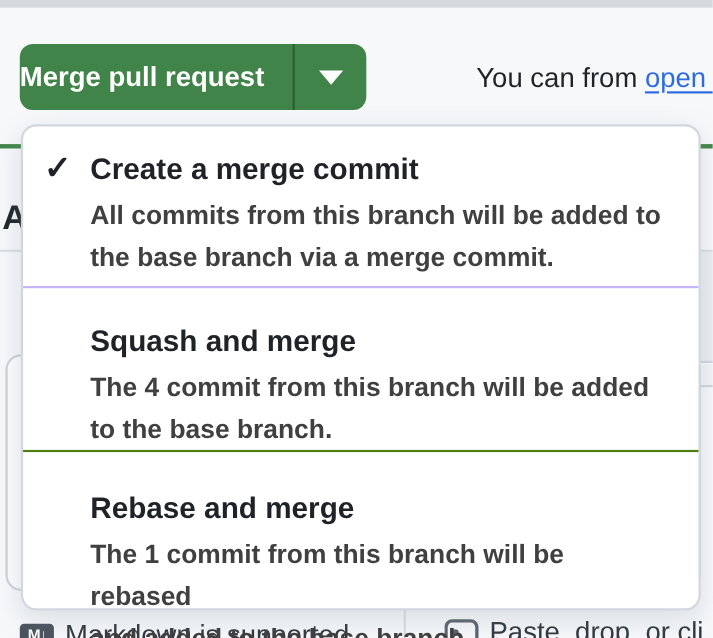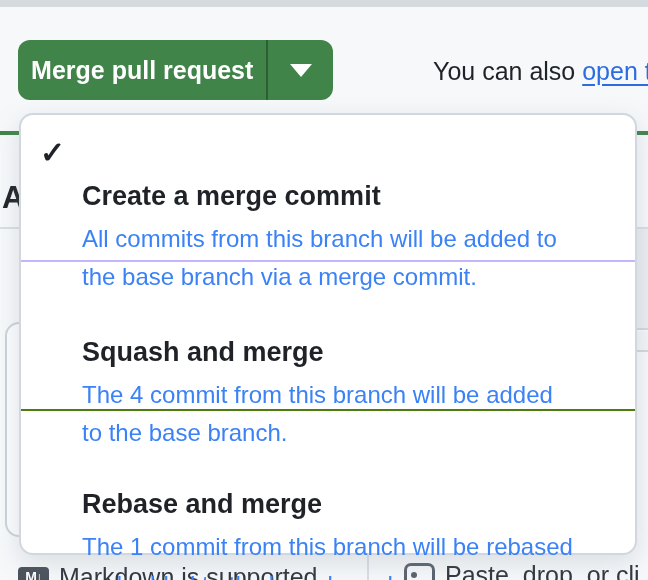--- a/index.html
+++ b/index.html
@@ -17,38 +17,38 @@
   
   .green-line{left:0;top:131px;width:648px;height:4px;background:#418449;z-index:1;}
   .comment-heading{left:2px;top:180px;font-size:31px;font-weight:700;color:#1f2328;white-space:nowrap;z-index:1;}
   .bg-divider{left:0;top:227px;width:648px;height:2px;background:#d9dee3;z-index:1;}
   .right-block-a{left:637px;top:229px;width:11px;height:99px;background:#e9edf1;border-bottom:2px solid #d0d7de;z-index:1;}
   .right-block-b{left:637px;top:332px;width:11px;height:18px;background:#f2f5f7;border-bottom:2px solid #d0d7de;z-index:1;}
   .comment-box{left:5px;top:322px;width:628px;height:211px;background:#fbfcfe;border:2px solid #ccd2da;border-radius:14px;z-index:2;}
 
   
   .btn-group{left:18px;top:40px;width:315px;height:60px;background:#418449;border-radius:12px;display:flex;z-index:3;cursor:pointer;}
-  .btn-main{width:250px;height:60px;line-height:60px;color:#ffffff;font-size:25px;font-weight:600;text-align:center;white-space:nowrap;}
+  .btn-main{width:250px;height:60px;line-height:60px;color:#ffffff;font-size:25px;font-weight:600;white-space:nowrap;}
   .btn-caret{width:65px;height:60px;border-left:2px solid rgba(0,0,0,0.28);display:flex;align-items:center;justify-content:center;}
   .caret-down{width:0;height:0;border-left:11px solid transparent;border-right:11px solid transparent;border-top:13px solid #ffffff;}
 
   
   .aside-text{left:433px;top:57px;width:215px;height:36px;font-size:25px;color:#1f2328;white-space:nowrap;overflow:hidden;z-index:3;}
   .aside-text a{color:#2d6ce0;text-decoration:underline;text-underline-offset:4px;cursor:pointer;}
 
   
   .panel{left:19px;top:113px;width:618px;height:442px;background:#ffffff;border:2px solid #d0d7de;
     border-radius:14px;box-shadow:0 8px 24px rgba(140,149,159,0.25);z-index:5;box-sizing:border-box;}
   .menu-item{position:relative;box-sizing:border-box;padding:0 24px 0 61px;cursor:pointer;}
   .menu-item.first{height:145px;padding-top:23px;}
   .menu-item.second{height:149px;padding-top:32px;border-top:2px solid #c4b5fd;}
   .menu-item.third{height:144px;padding-top:35px;border-top:2px solid #4d7c0f;}
   .item-check{position:absolute;left:19px;top:20px;font-size:30px;font-weight:700;color:#1f2328;}
-  .item-title{font-size:27px;font-weight:700;color:#1f2328;line-height:32px;margin-bottom:8px;white-space:nowrap;margin-top:42px;}
-  .item-desc{font-size:24px;color:#3b82f6;line-height:38px;white-space:pre-line;}
+  .item-title{font-size:27px;font-weight:700;color:#1f2328;line-height:32px;margin-bottom:8px;white-space:nowrap;}
+  .item-desc{font-size:24px;color:#404040;line-height:38px;white-space:pre-line;font-weight:bold;}
 
   
   .md-note{left:18px;top:563px;display:flex;align-items:flex-start;z-index:4;cursor:pointer;}
   .md-icon{width:31px;height:20px;margin-top:4px;background:#4a525c;border-radius:4px;color:#ffffff;
     font-size:14px;font-weight:700;text-align:center;line-height:20px;letter-spacing:-1px;}
   .md-text{margin-left:10px;font-size:25px;color:#30373f;white-space:nowrap;}
   .footer-vdiv{left:367px;top:554px;width:2px;height:26px;background:#d9dee3;z-index:4;}
   .paste-note{left:404px;top:561px;display:flex;align-items:flex-start;z-index:4;cursor:pointer;width:244px;overflow:hidden;}
   .paste-icon{width:25px;height:25px;margin-top:2px;border:3px solid #59636e;border-radius:7px;position:relative;flex:none;}
   .paste-icon .dot{position:absolute;left:4px;top:6px;width:6px;height:6px;border-radius:50%;background:#59636e;}
@@ -66,21 +66,21 @@
 <div class="abs right-block-b"></div>
 <div class="abs comment-box"></div>
 
 <div class="abs btn-group">
   <div class="btn-main">Merge pull request</div>
   <div class="btn-caret">
     <span class="caret-down"></span>
   </div>
 </div>
 
-<div class="abs aside-text"><span>You can also </span><a>open t</a></div>
+<div class="abs aside-text"><span>You can from </span><a>open t</a></div>
 
 <div class="abs panel">
   <div class="menu-item first">
     <span class="item-check">✓</span>
     <div class="item-title">Create a merge commit</div>
     <div class="item-desc">All commits from this branch will be added to
 the base branch via a merge commit.</div>
   </div>
   <div class="menu-item second">
     <div class="item-title">Squash and merge</div>

